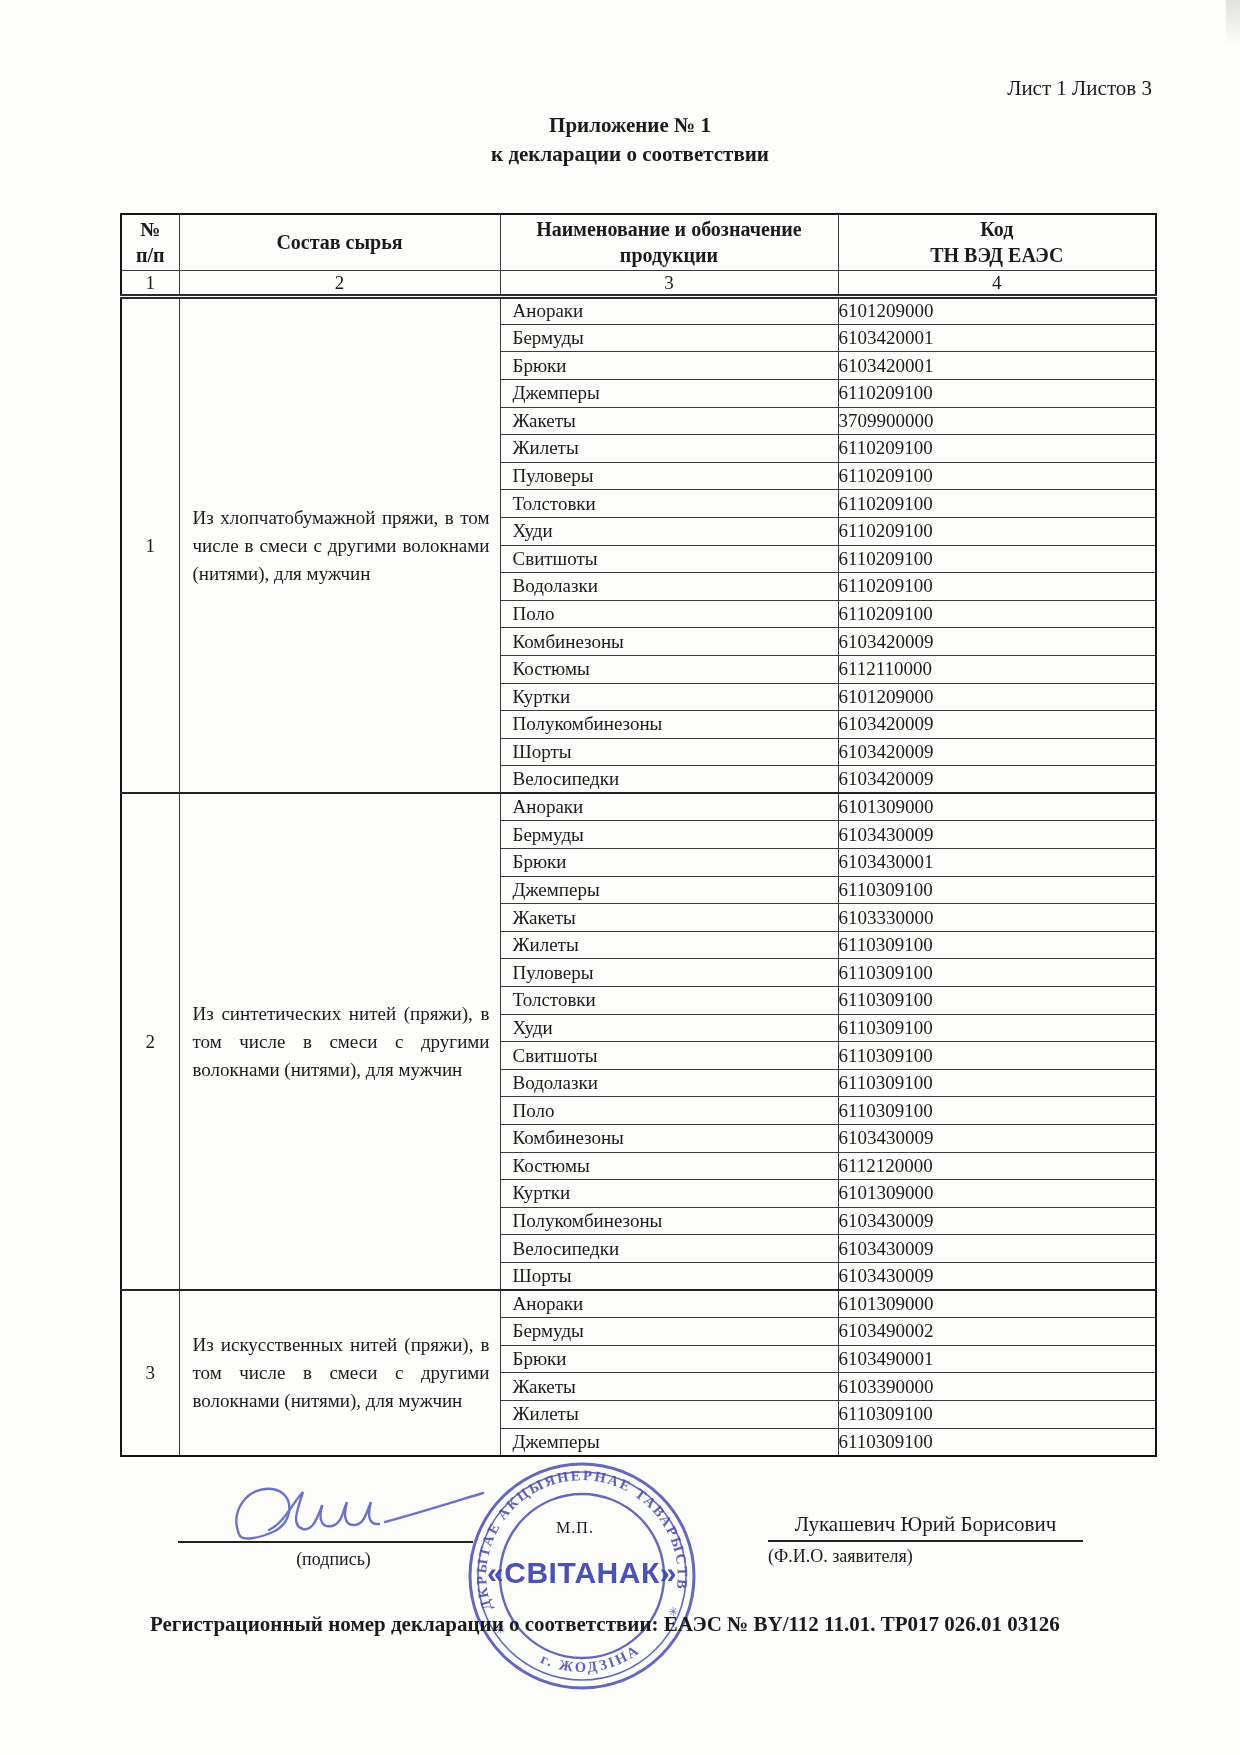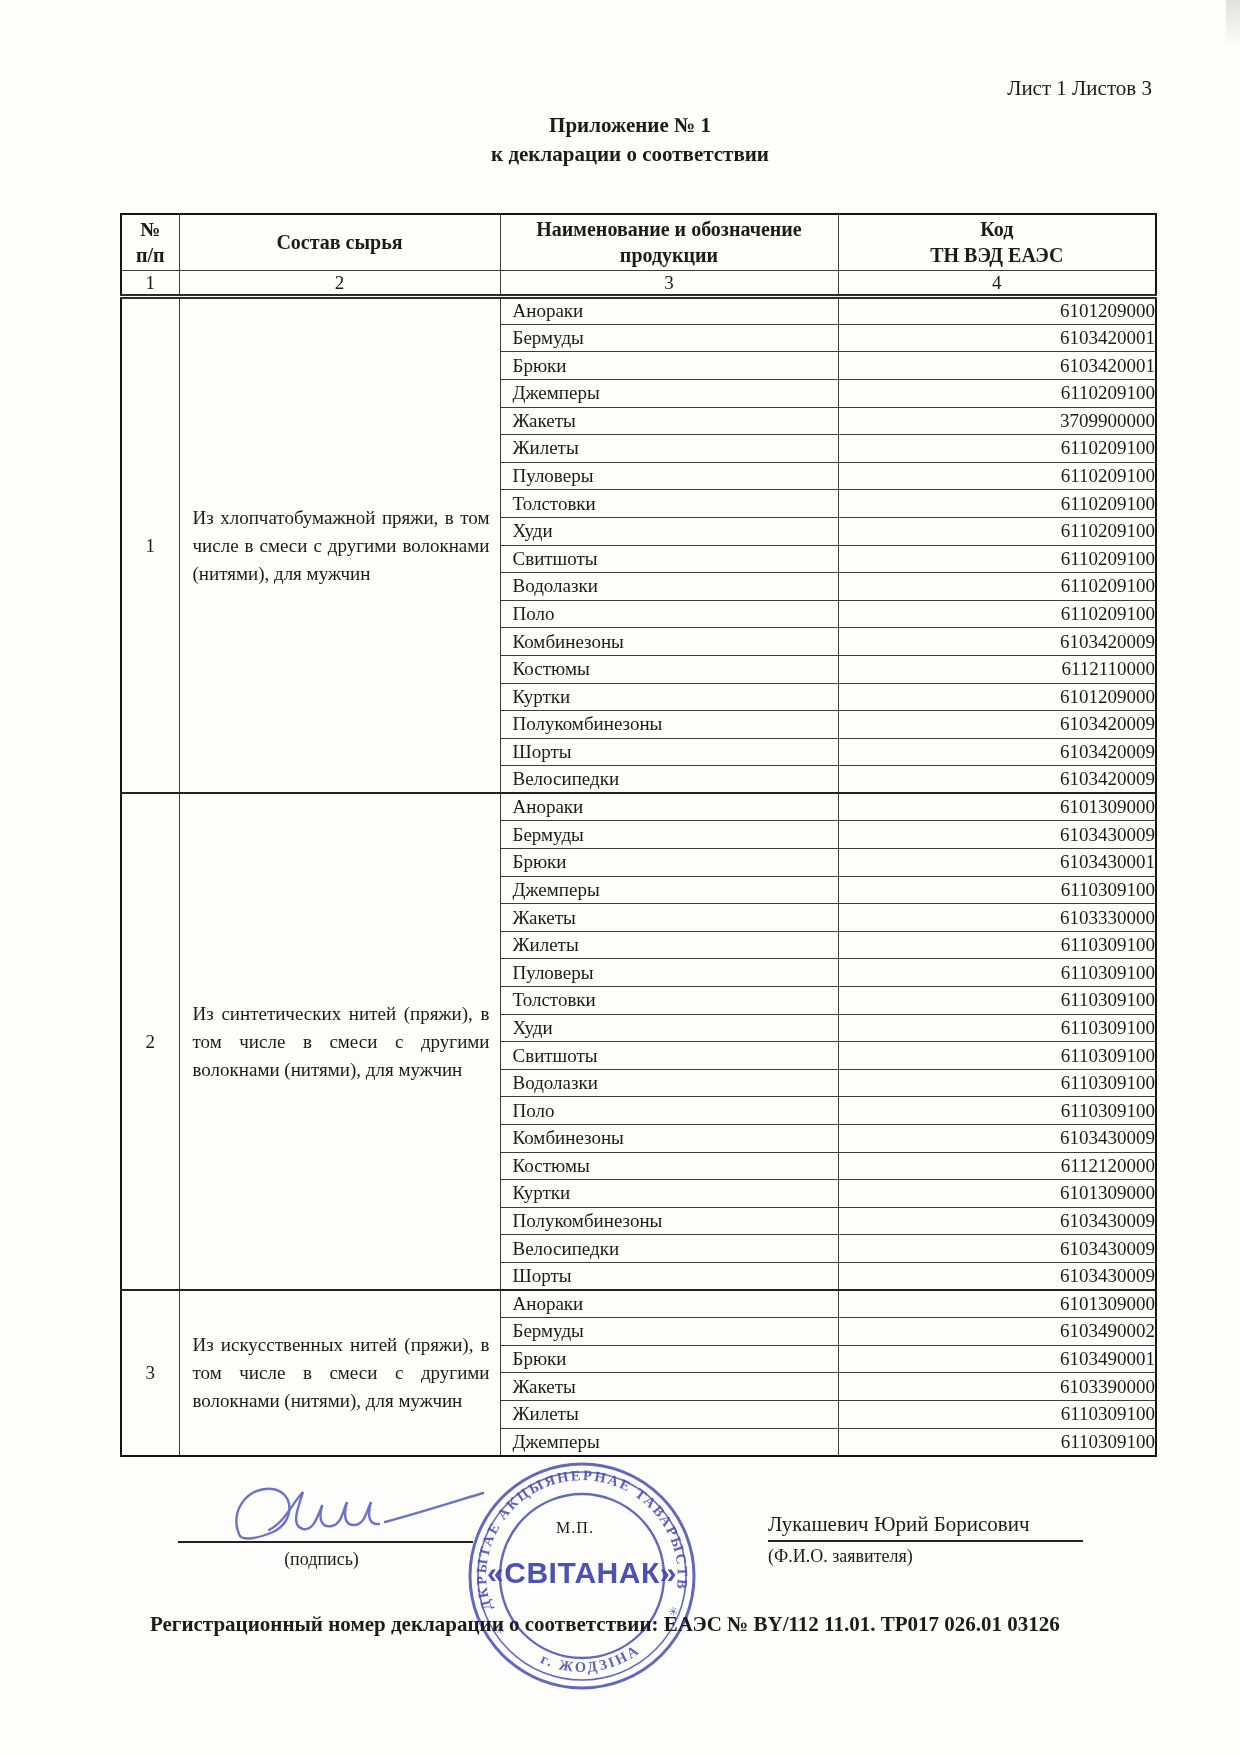--- a/index.html
+++ b/index.html
@@ -19,28 +19,28 @@
     border-collapse:collapse;table-layout:fixed;border:2.6px solid #141414;}
   table.doc th, table.doc td{border:1.6px solid #3c3c3c;box-sizing:border-box;}
   thead th{font-weight:bold;font-size:20px;height:54px;vertical-align:middle;
     text-align:center;line-height:1.28;padding:2px 6px;}
   tr.colnum-row td{height:26px;font-size:19px;text-align:center;padding:0;
     border-bottom:5px double #2c2c2c;}
   td.cell-num{text-align:center;font-size:19px;vertical-align:middle;}
   td.cell-material{font-size:19px;text-align:justify;vertical-align:middle;
     padding:4px 10px 4px 13px;line-height:28px;}
   td.cell-product{font-size:19px;padding:0 4px 0 12px;height:27.6px;vertical-align:middle;}
-  td.cell-code{font-size:19px;text-align:right;height:27.6px;padding:0;vertical-align:middle;}
+  td.cell-code{font-size:19px;text-align:left;height:27.6px;padding:0;vertical-align:middle;}
   tr.section-start td{border-top:2.4px solid #232323;}
   
   .sig-line{position:absolute;left:178px;top:1541px;width:295px;border-top:2px solid #222;}
-  .sig-caption{position:absolute;left:174px;top:1549px;width:295px;text-align:center;font-size:18px;}
+  .sig-caption{position:absolute;left:186px;top:1549px;width:295px;text-align:center;font-size:18px;}
   .mp-label{position:absolute;left:535px;top:1519px;width:80px;text-align:center;
     font-size:16px;letter-spacing:1px;}
-  .applicant{position:absolute;left:768px;top:1512px;width:315px;text-align:left;
+  .applicant{position:absolute;left:768px;top:1512px;width:315px;text-align:center;
     font-size:21px;border-bottom:2px solid #222;padding-bottom:3px;}
   .applicant-caption{position:absolute;left:768px;top:1546px;width:315px;text-align:left;font-size:18px;}
   .reg-line{position:absolute;left:150px;top:1612px;font-size:21px;font-weight:bold;white-space:nowrap;}
   .stamp{position:absolute;left:450px;top:1444px;}
   .signature{position:absolute;left:225px;top:1476px;}
 </style>
 </head>
 <body>
 
 <div class="scan-smudge"></div>

